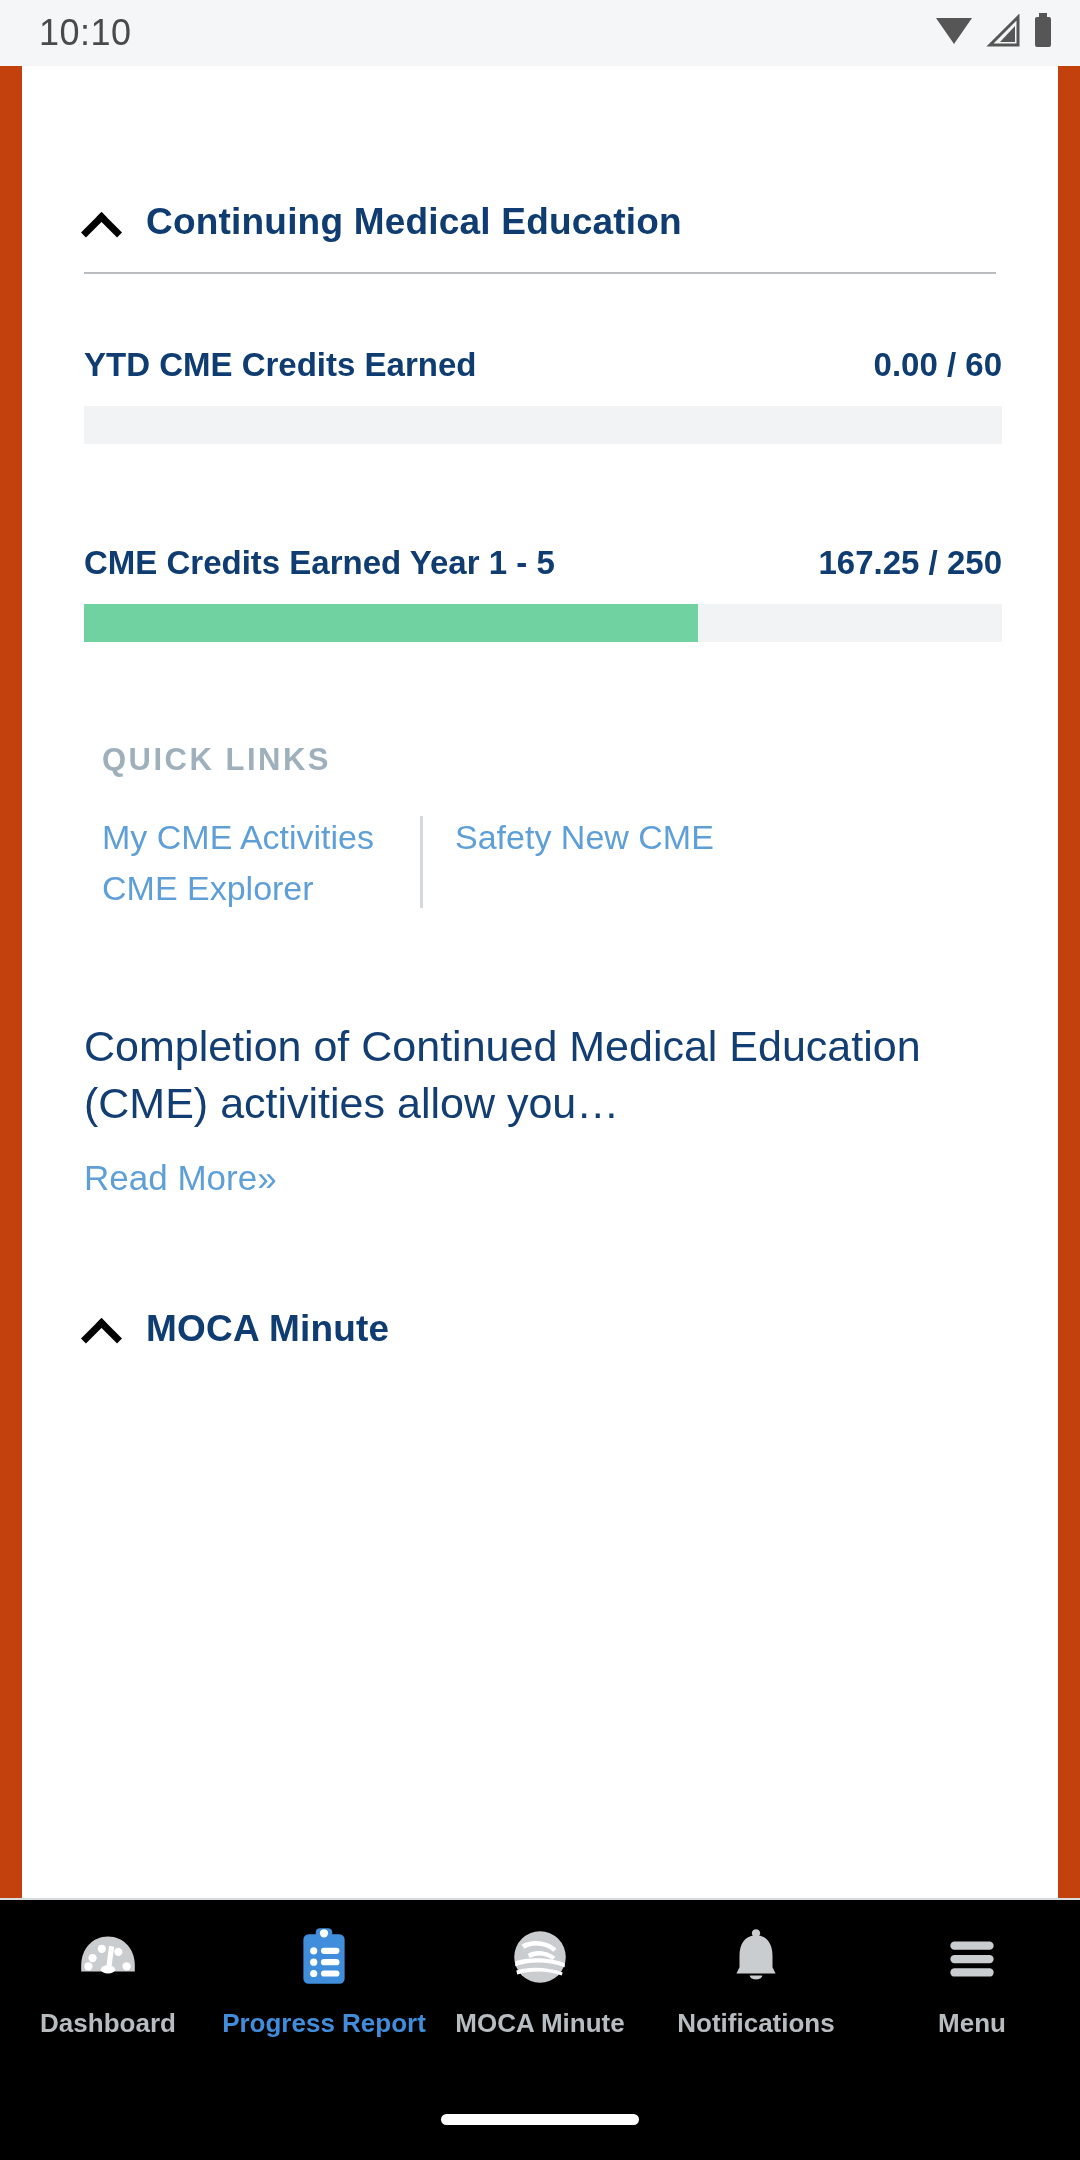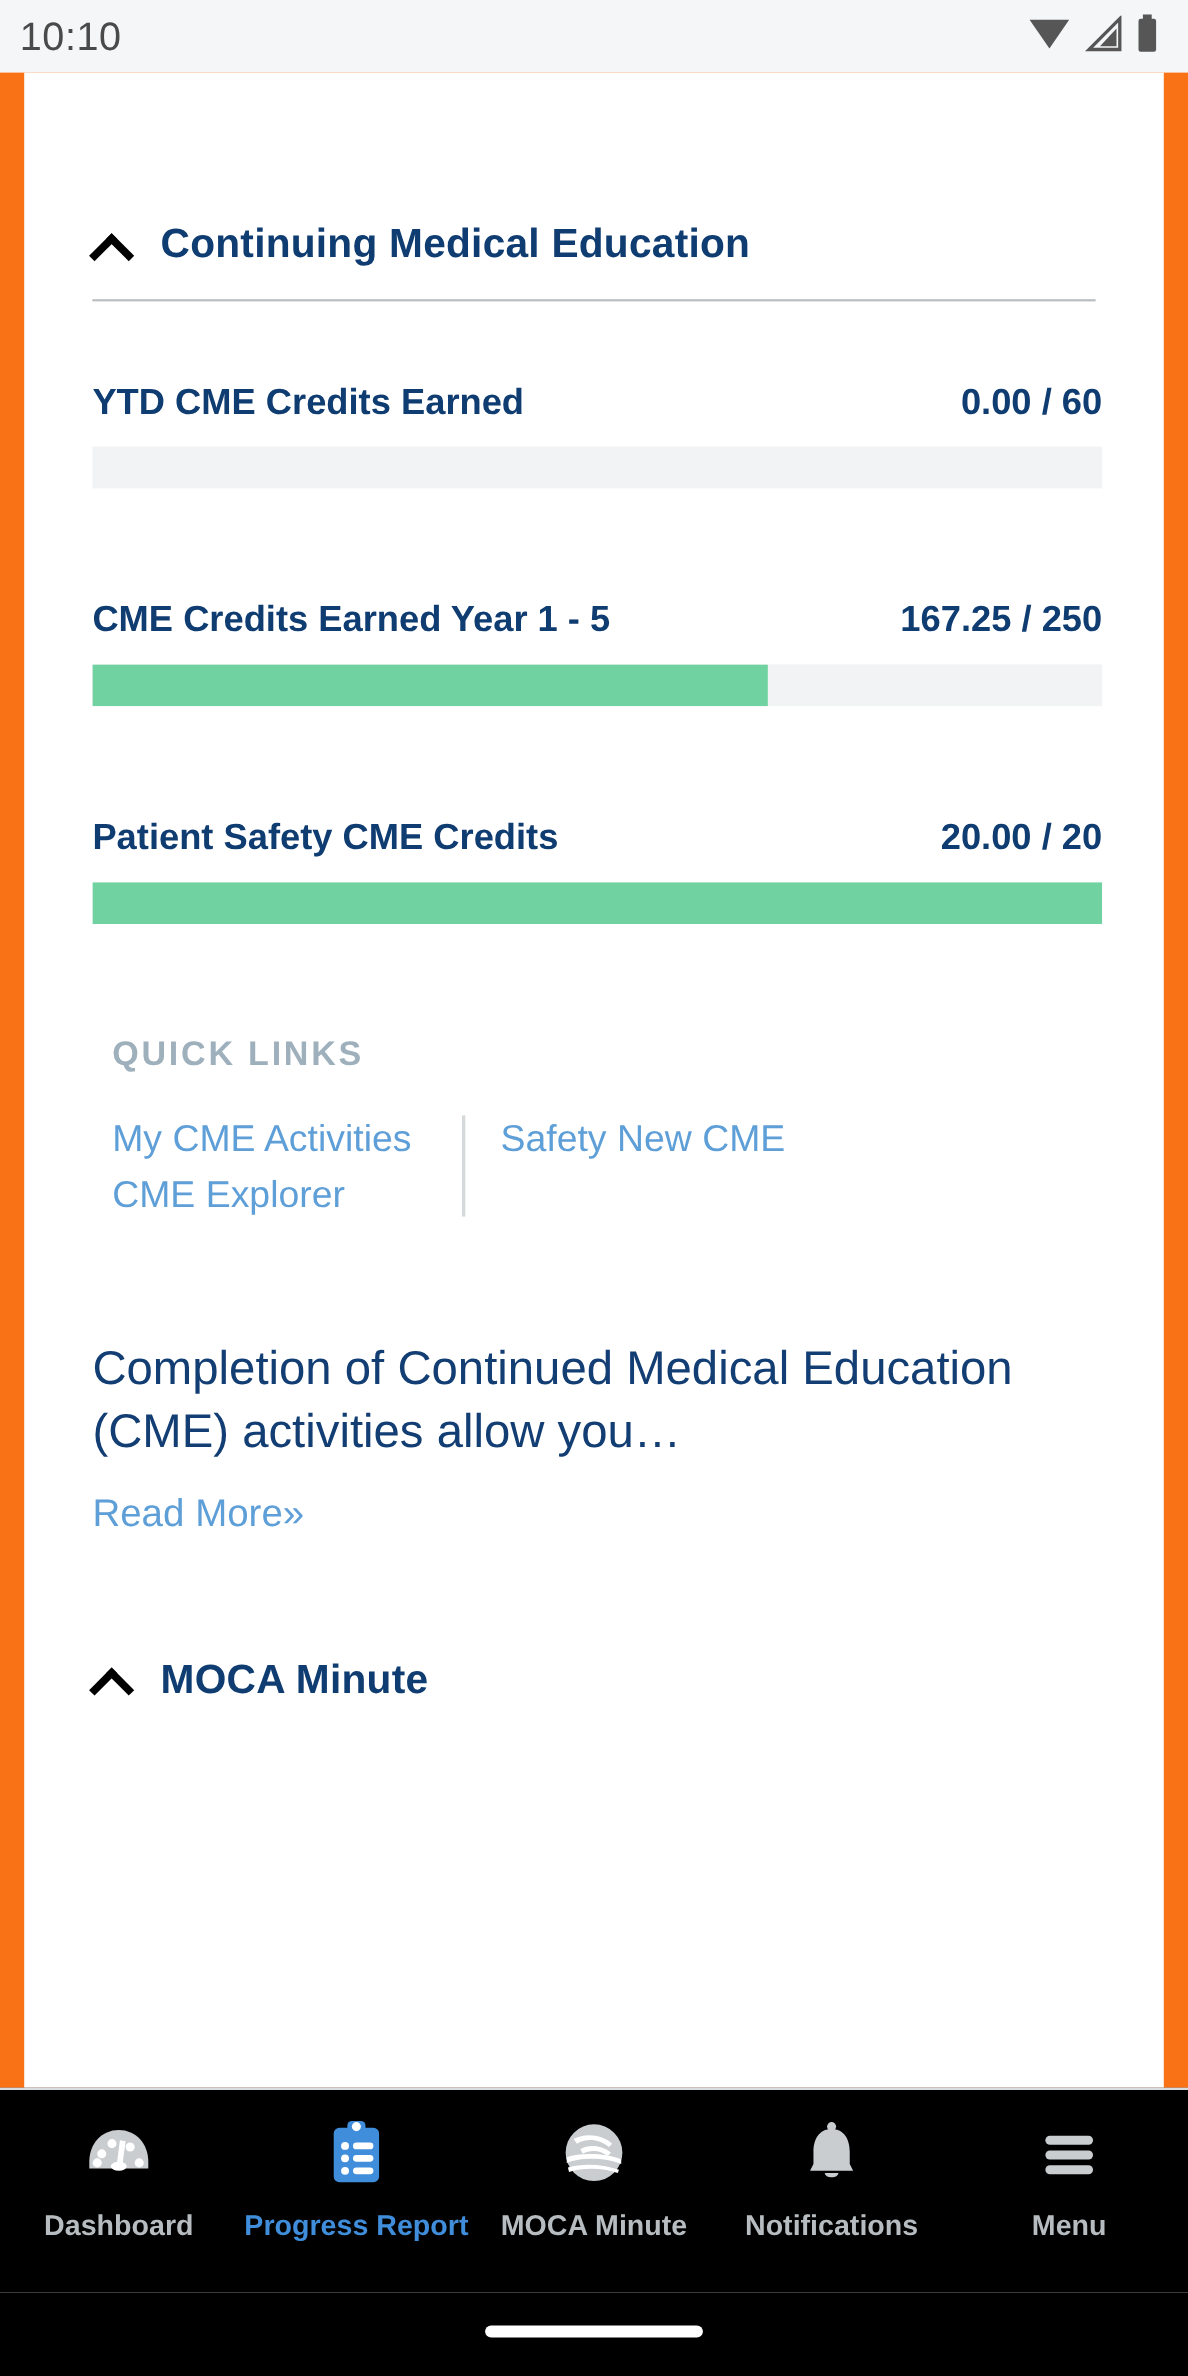--- a/index.html
+++ b/index.html
@@ -15,21 +15,21 @@
     position: relative;
   }
 
   
   .statusbar {
     height: 66px;
     background: #f4f6f7;
     display: flex;
     align-items: center;
     justify-content: space-between;
-    padding: 0 26px 0 18px;
+    padding: 0 26px 0 39px;
     box-sizing: border-box;
     text-align: center;
   }
   .status-time {
     font-size: 36px;
     color: #4a4a4a;
     letter-spacing: 0.5px;
     font-family: "Liberation Sans", sans-serif;
   }
   .status-icons {
@@ -38,21 +38,21 @@
     gap: 10px;
   }
 
   
   .screen {
     position: absolute;
     top: 66px;
     left: 0;
     width: 1080px;
     height: 1832px;
-    background: #f97316;
+    background: #c2410c;
     box-sizing: border-box;
     padding: 0 22px 0 22px;
   }
   .card {
     background: #ffffff;
     width: 1036px;
     min-height: 1832px;
     box-sizing: border-box;
     padding: 0;
     position: relative;
@@ -292,29 +292,20 @@
       <div class="progress-item">
         <div class="progress-head">
           <span class="progress-label">CME Credits Earned Year 1 - 5</span>
           <span class="progress-value">167.25 / 250</span>
         </div>
         <div class="progress-track">
           <div class="progress-fill" style="width: 66.9%;"></div>
         </div>
       </div>
 
-      <div class="progress-item">
-        <div class="progress-head">
-          <span class="progress-label">Patient Safety CME Credits</span>
-          <span class="progress-value">20.00 / 20</span>
-        </div>
-        <div class="progress-track">
-          <div class="progress-fill" style="width: 100%;"></div>
-        </div>
-      </div>
 
     </div>
 
     <div class="quick-links">
       <div class="quick-title">QUICK LINKS</div>
       <div class="links-wrap">
         <div class="links-col left">
           <a class="qlink" href="#">My CME Activities</a>
           <a class="qlink" href="#">CME Explorer</a>
         </div>

